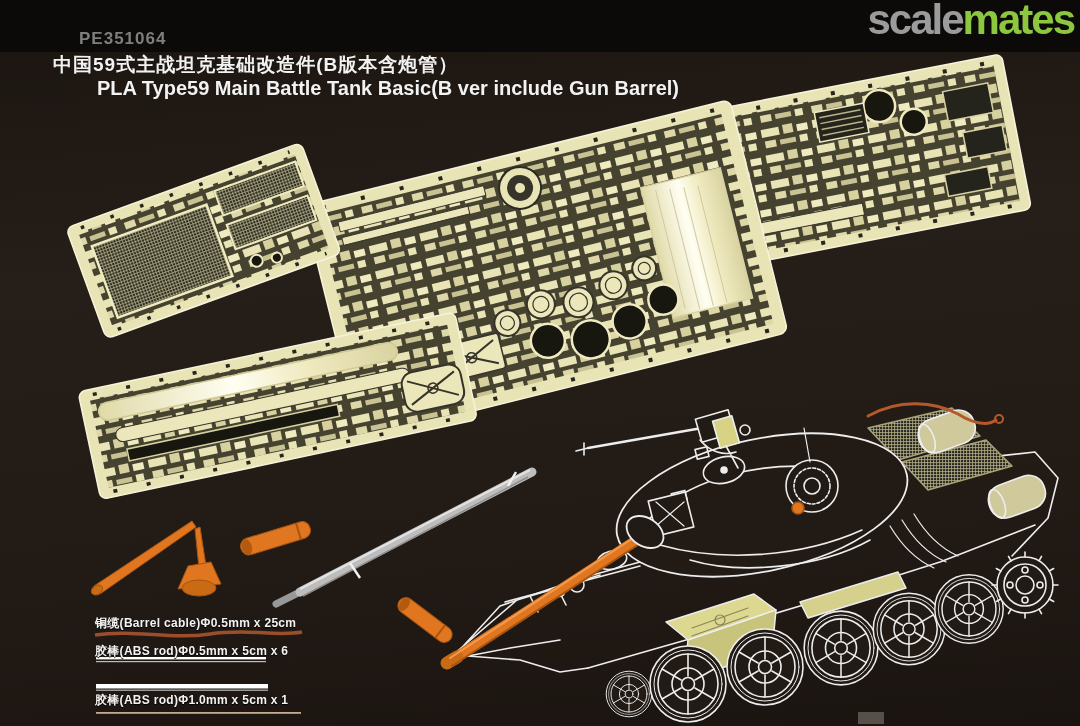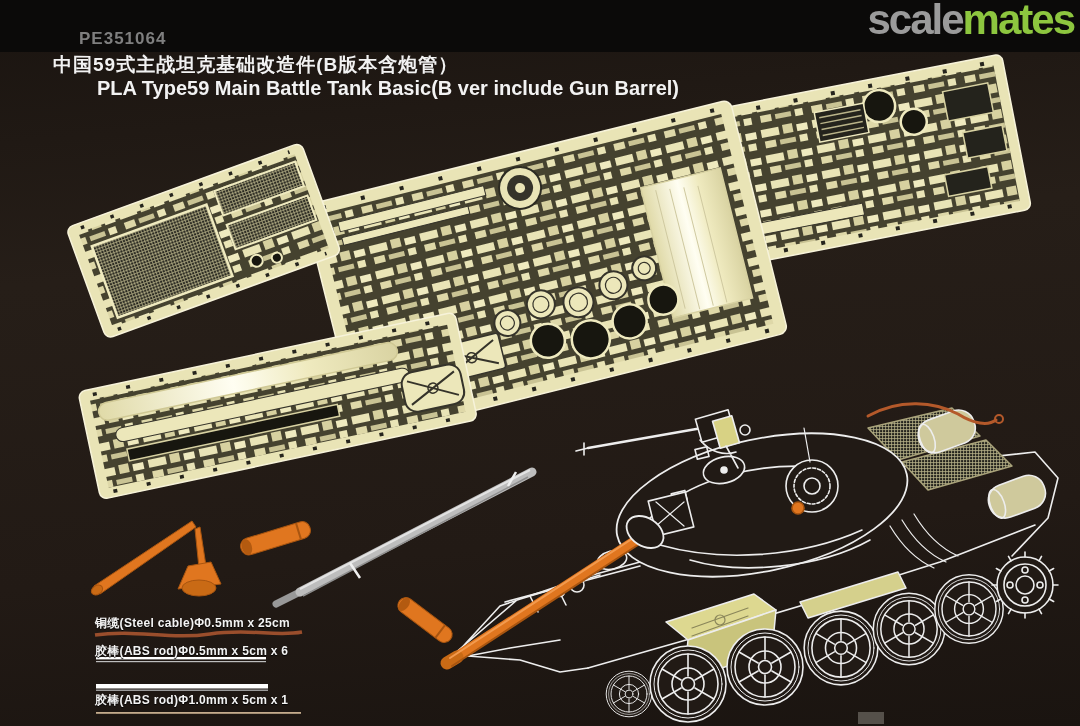--- a/index.html
+++ b/index.html
@@ -287,17 +287,17 @@
       <g>
         <rect x="96" y="684" width="172" height="4.5" fill="#ffffff"></rect>
         <rect x="96" y="689.5" width="172" height="1.5" fill="#9a9a9a"></rect>
       </g>
       <rect x="96" y="712" width="205" height="1.8" fill="#c4ab8c"></rect>
     </g>
 
     <rect x="858" y="712" width="26" height="12" fill="#55504a"></rect>
   </svg>
 
-  <div class="mat" style="top:615px">铜缆(Steel cable)Φ0.5mm x 25cm</div>
+  <div class="mat" style="top:615px">铜缆(Barrel cable)Φ0.5mm x 25cm</div>
   <div class="mat" style="top:643px">胶棒(ABS rod)Φ0.5mm x 5cm x 6</div>
   <div class="mat" style="top:692px">胶棒(ABS rod)Φ1.0mm x 5cm x 1</div>
 
 </div>
 
 </body></html>

